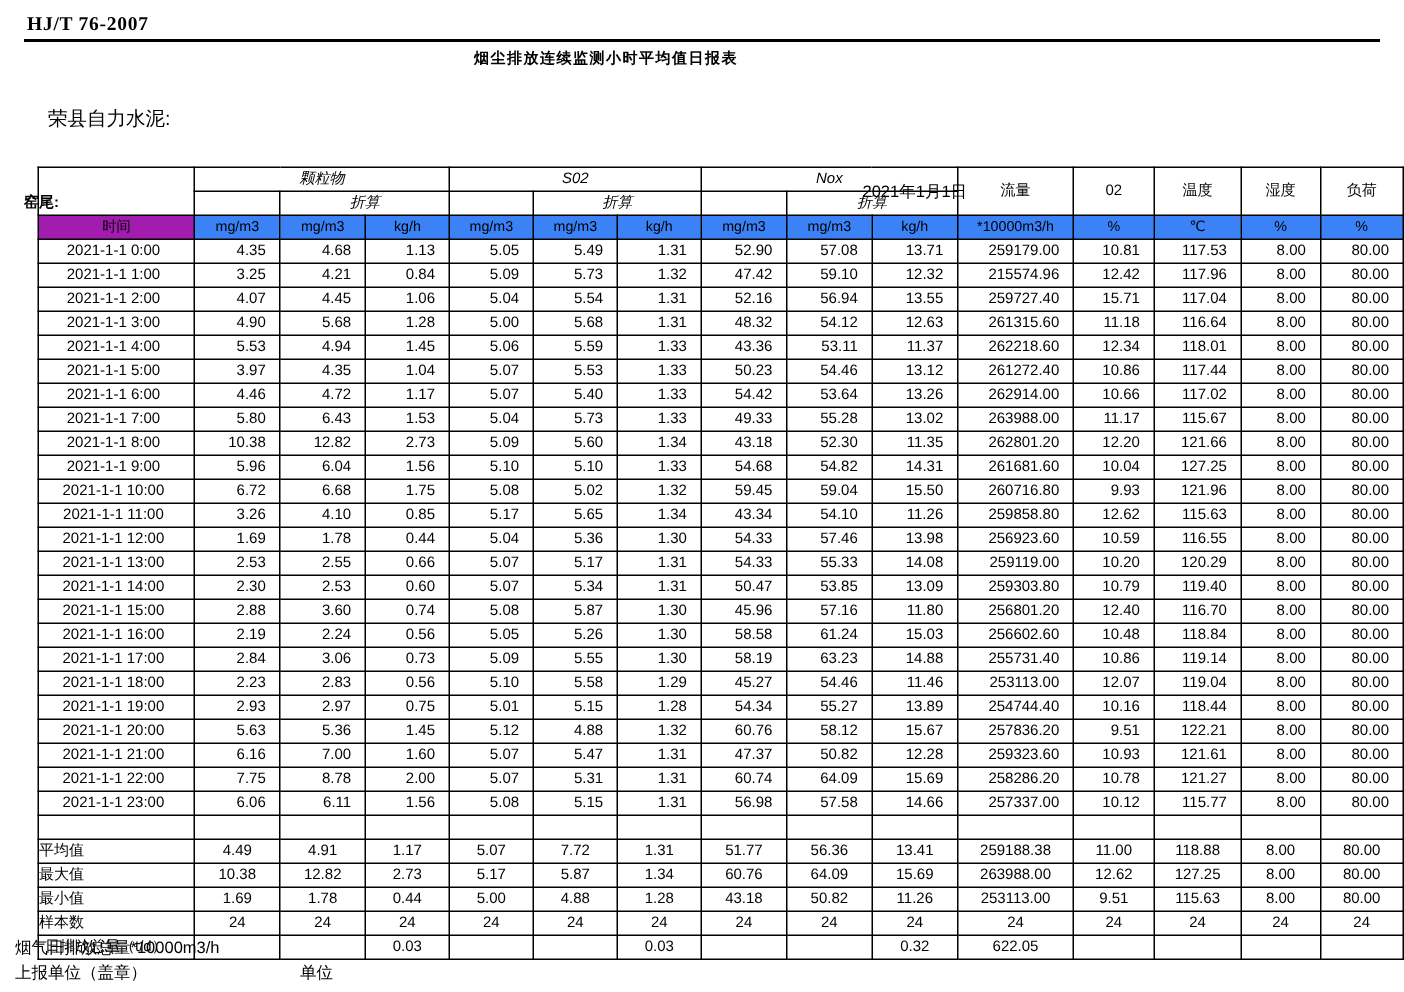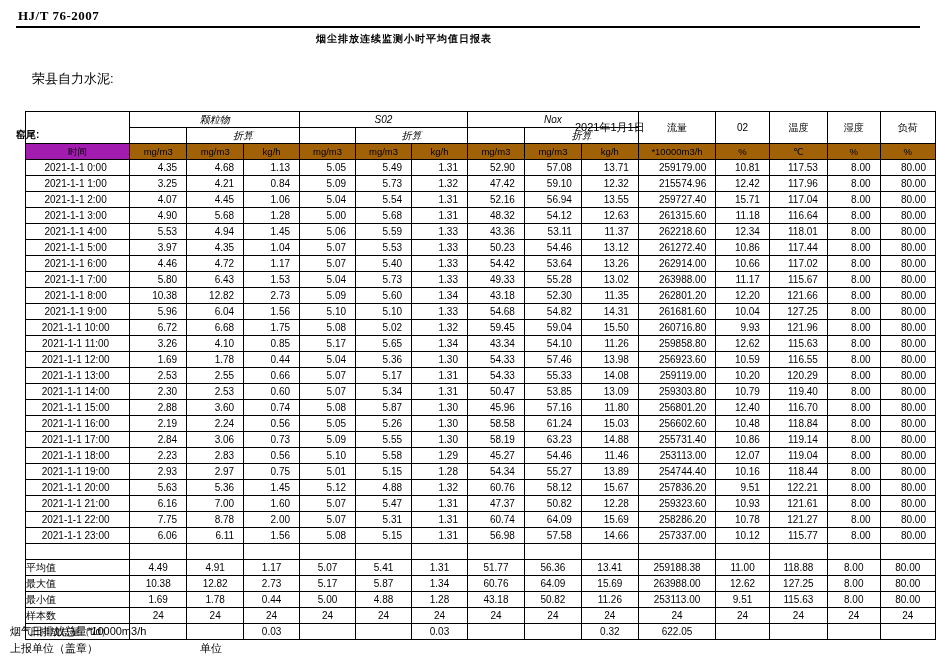--- a/index.html
+++ b/index.html
@@ -42,21 +42,21 @@
     border:1px solid #000;
     text-align:center;
     padding:0;
     height:15px;
     line-height:15px;
     font-weight:normal;
     white-space:nowrap;
   }
   .grp-head{font-style:italic;font-size:10px;}
   .sub-head{font-style:italic;font-size:10px;margin-top:40px;}
-  .unit-row td{background:#a16207;font-size:9.5px;}
+  .unit-row td{background:#3b82f6;font-size:9.5px;}
   .unit-row td.timecell{background:#a21caf;}
   .c-time{width:96px;text-align:center;}
   .c-num{width:52px;}
   .c-flow{width:72px;}
   .c-o2{width:48px;}
   .c-temp{width:52px;}
   .c-hum{width:48px;}
   .c-load{width:50px;}
   .data td{font-size:10px;}
   .data td.timecell{text-align:center;padding-right:4px;}
@@ -550,21 +550,21 @@
         <td></td>
         <td></td>
         <td></td>
       </tr>
       <tr class="sum">
         <td class="c-time lbl">平均值</td>
         <td class="c-num">4.49</td>
         <td class="c-num">4.91</td>
         <td class="c-num">1.17</td>
         <td class="c-num">5.07</td>
-        <td class="c-num">5.41</td>
+        <td class="c-num">7.72</td>
         <td class="c-num">1.31</td>
         <td class="c-num">51.77</td>
         <td class="c-num">56.36</td>
         <td class="c-num">13.41</td>
         <td class="c-flow">259188.38</td>
         <td class="c-o2">11.00</td>
         <td class="c-temp">118.88</td>
         <td class="c-hum">8.00</td>
         <td class="c-load">80.00</td>
       </tr>

